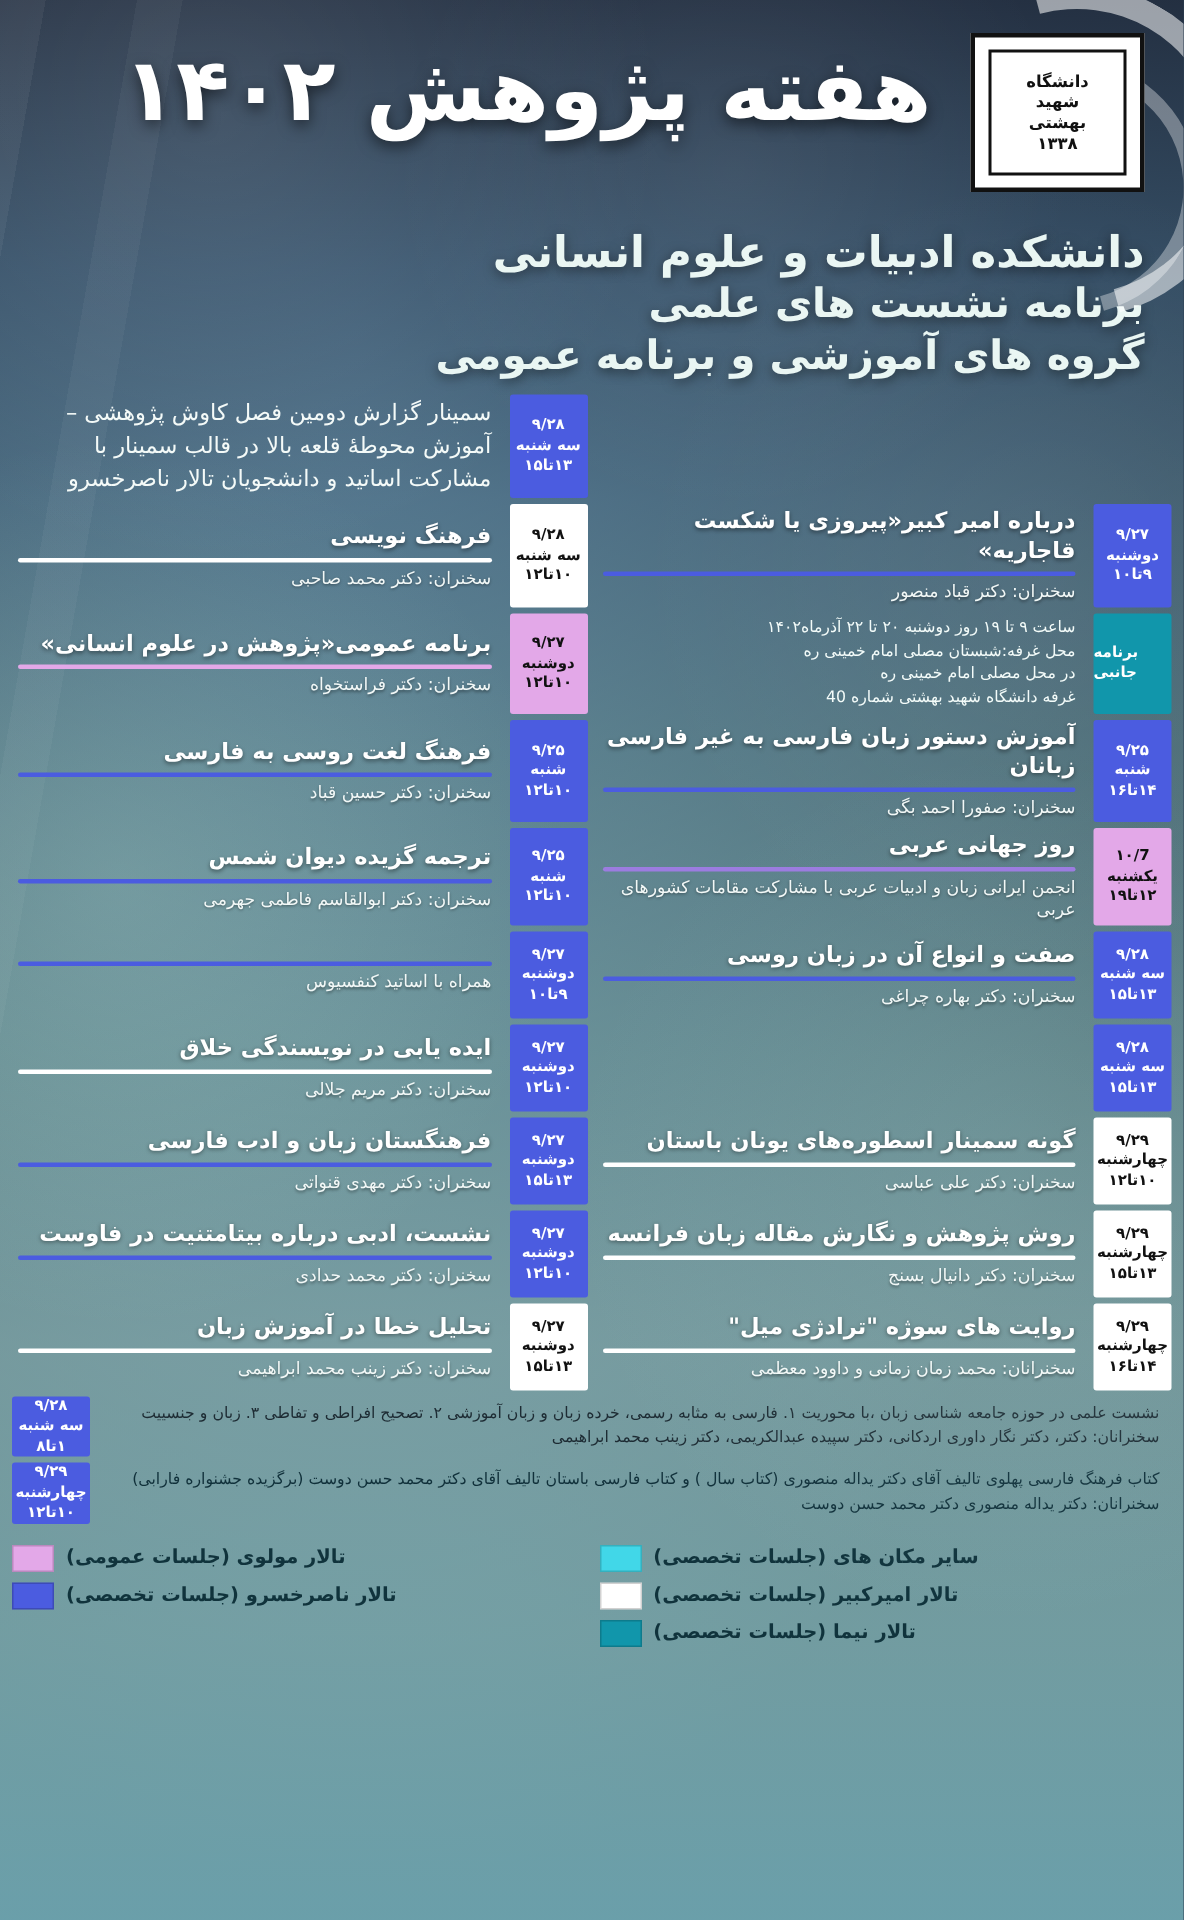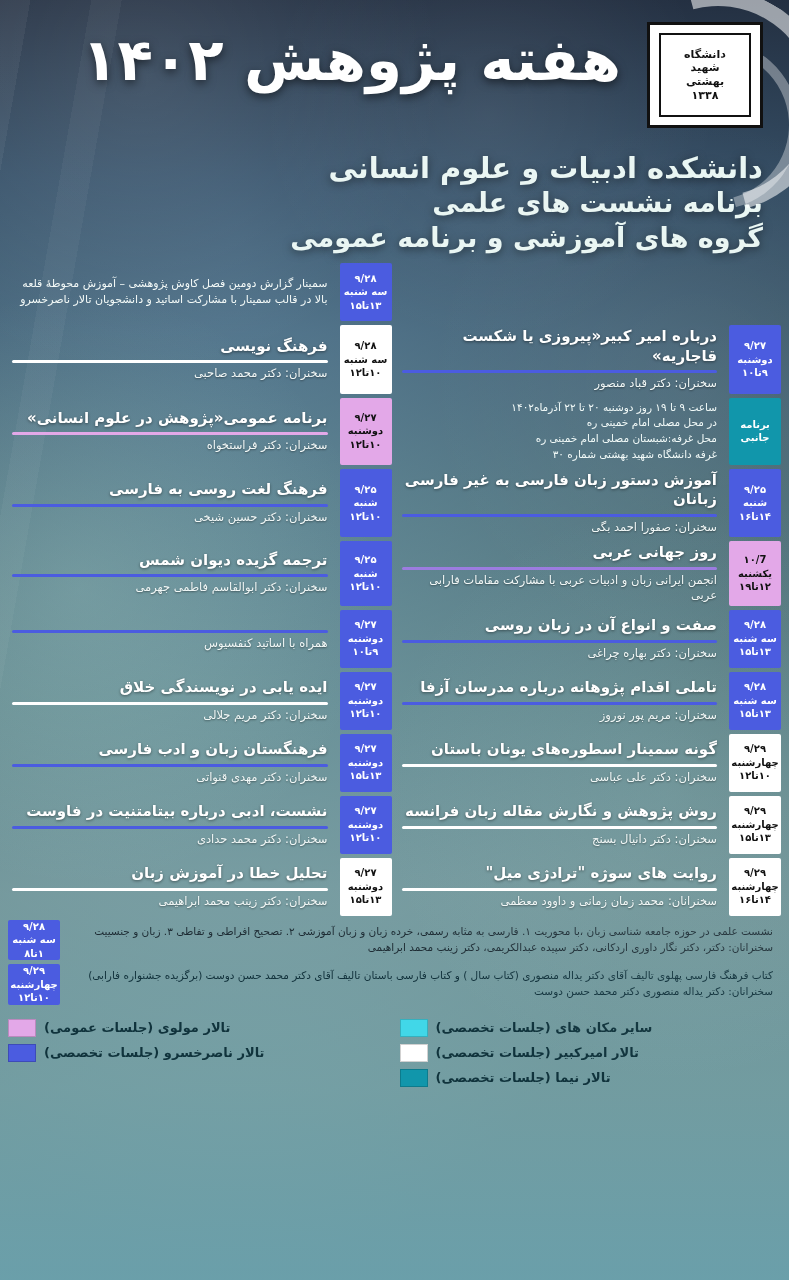--- a/index.html
+++ b/index.html
@@ -73,34 +73,34 @@
     position:relative;margin-top:8px;padding:0 8px;
     display:flex;flex-direction:column;gap:4px;
   }
   .row{display:flex;gap:6px;align-items:stretch;}
   .col{flex:1;display:flex;gap:6px;align-items:stretch;min-height:58px;}
   .col.empty{visibility:hidden;}
 
   .datebox{
     width:52px;flex:0 0 52px;border-radius:2px;
     display:flex;flex-direction:column;align-items:center;justify-content:center;
-    font-size:10px;line-height:1.35;color:#111;text-align:center;font-weight:bold;
+    font-size:10px;line-height:1.35;color:#111;text-align:left;font-weight:bold;
     padding:0 0;box-sizing:border-box;
   }
   .info{
     flex:1;display:flex;flex-direction:column;justify-content:center;
     padding:2px 6px 2px 4px;box-sizing:border-box;
   }
   .info .ttl{
     font-size:15px;font-weight:bold;color:#fff;line-height:1.3;
     text-shadow:0 1px 3px rgba(0,0,0,.45);
   }
   .info .rule{height:3px;width:100%;margin:4px 0 3px 0;border-radius:2px;}
   .info .spk{font-size:11.5px;color:#f2f8f7;line-height:1.35;text-shadow:0 1px 2px rgba(0,0,0,.4);}
-  .info .note{font-size:11px;color:#f4faf8;line-height:1.45;}
+  .info .note{font-size:15px;color:#f4faf8;line-height:1.45;}
   .special-lines{font-size:10.5px;color:#f3fbf9;line-height:1.5;text-align:right;}
 
   
   .wide-row{display:flex;gap:6px;align-items:stretch;padding:0 8px;margin-top:4px;}
   .wide-text{
     flex:1;text-align:right;font-size:10.5px;line-height:1.55;color:#1d2b33;
     padding:3px 8px 3px 4px;
   }
   .wide-text.light{color:#10303a;}
 
@@ -180,23 +180,23 @@
       </div>
     </div>
 
     <div class="row">
       <div class="col special">
         <div class="datebox" style="background:#1196ab;color:#fff">
           <span>برنامه جانبی</span>
         </div>
         <div class="info">
           <div class="special-lines">ساعت ۹ تا ۱۹ روز دوشنبه ۲۰ تا ۲۲ آذرماه۱۴۰۲‌</div>
+          <div class="special-lines">محل غرفه:شبستان مصلی امام خمینی ره</div>
           <div class="special-lines">در محل مصلی امام خمینی ره</div>
-          <div class="special-lines">محل غرفه:شبستان مصلی امام خمینی ره</div>
-          <div class="special-lines">غرفه دانشگاه شهید بهشتی شماره ۳۰</div>
+          <div class="special-lines">غرفه دانشگاه شهید بهشتی شماره 40</div>
         </div>
       </div>
       <div class="col">
         <div class="datebox" style="background:#e3a8e8;color:#111">
           <span>۹/۲۷</span>
           <span>دوشنبه</span>
           <span>۱۰تا۱۲</span>
         </div>
         <div class="info">
           <div class="ttl">برنامه عمومی«پژوهش در علوم انسانی»</div>
@@ -221,36 +221,36 @@
       </div>
       <div class="col">
         <div class="datebox" style="background:#4b5ce0;color:#fff">
           <span>۹/۲۵</span>
           <span>شنبه</span>
           <span>۱۰تا۱۲</span>
         </div>
         <div class="info">
           <div class="ttl">فرهنگ لغت روسی به فارسی</div>
           <div class="rule" style="background:#4b5ce0"></div>
-          <div class="spk">سخنران: دکتر حسین شیخی</div>
+          <div class="spk">سخنران: دکتر حسین قباد</div>
         </div>
       </div>
     </div>
 
     <div class="row">
       <div class="col">
         <div class="datebox" style="background:#e3a8e8;color:#111">
           <span>۱۰/7</span>
           <span>یکشنبه</span>
           <span>۱۲تا۱۹</span>
         </div>
         <div class="info">
           <div class="ttl">روز جهانی عربی</div>
           <div class="rule" style="background:#9c7ce0"></div>
-          <div class="spk">انجمن ایرانی زبان و ادبیات عربی با مشارکت مقامات فارابی عربی</div>
+          <div class="spk">انجمن ایرانی زبان و ادبیات عربی با مشارکت مقامات کشورهای عربی</div>
         </div>
       </div>
       <div class="col">
         <div class="datebox" style="background:#4b5ce0;color:#fff">
           <span>۹/۲۵</span>
           <span>شنبه</span>
           <span>۱۰تا۱۲</span>
         </div>
         <div class="info">
           <div class="ttl">ترجمه گزیده دیوان شمس</div>
@@ -285,25 +285,20 @@
         </div>
       </div>
     </div>
 
     <div class="row">
       <div class="col">
         <div class="datebox" style="background:#4b5ce0;color:#fff">
           <span>۹/۲۸</span>
           <span>سه شنبه</span>
           <span>۱۳تا۱۵</span>
-        </div>
-        <div class="info">
-          <div class="ttl">تاملی اقدام پژوهانه درباره مدرسان آزفا</div>
-          <div class="rule" style="background:#4b5ce0"></div>
-          <div class="spk">سخنران: مریم پور نوروز</div>
         </div>
       </div>
       <div class="col">
         <div class="datebox" style="background:#4b5ce0;color:#fff">
           <span>۹/۲۷</span>
           <span>دوشنبه</span>
           <span>۱۰تا۱۲</span>
         </div>
         <div class="info">
           <div class="ttl">ایده یابی در نویسندگی خلاق</div>

